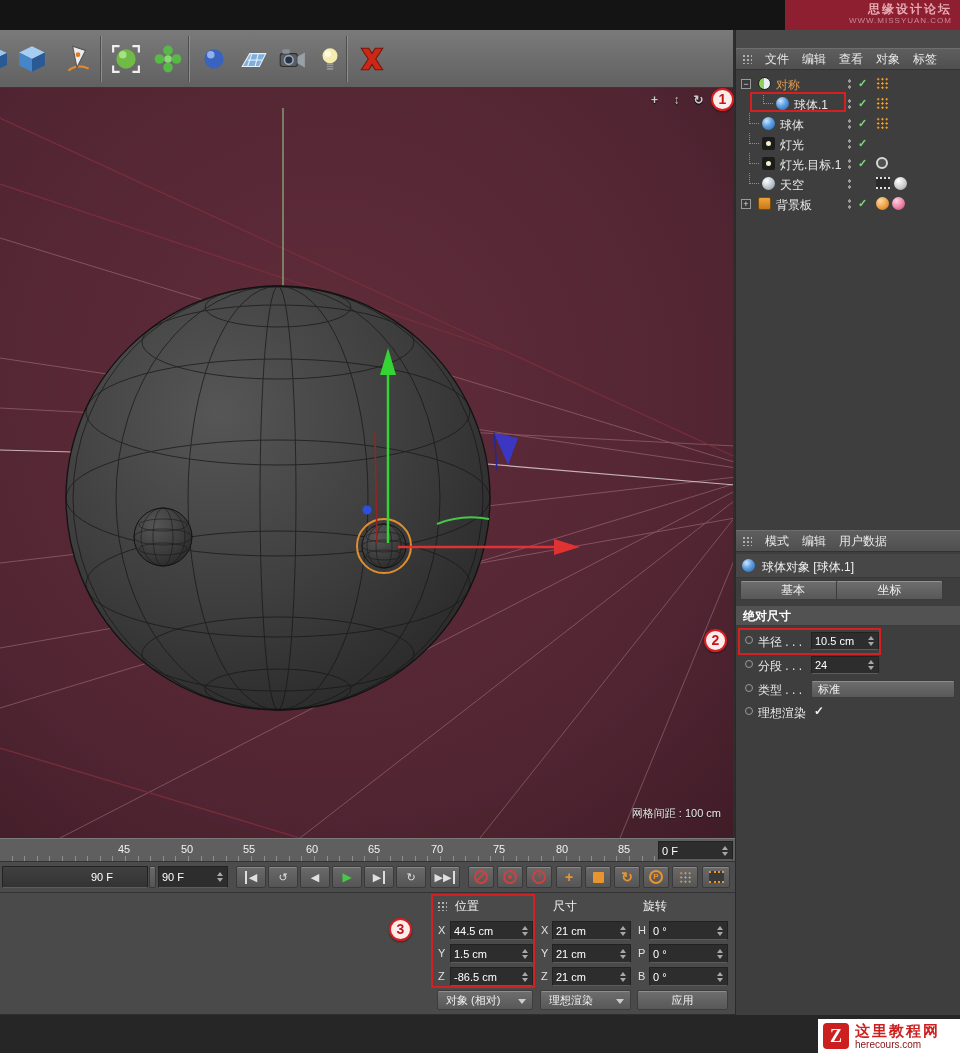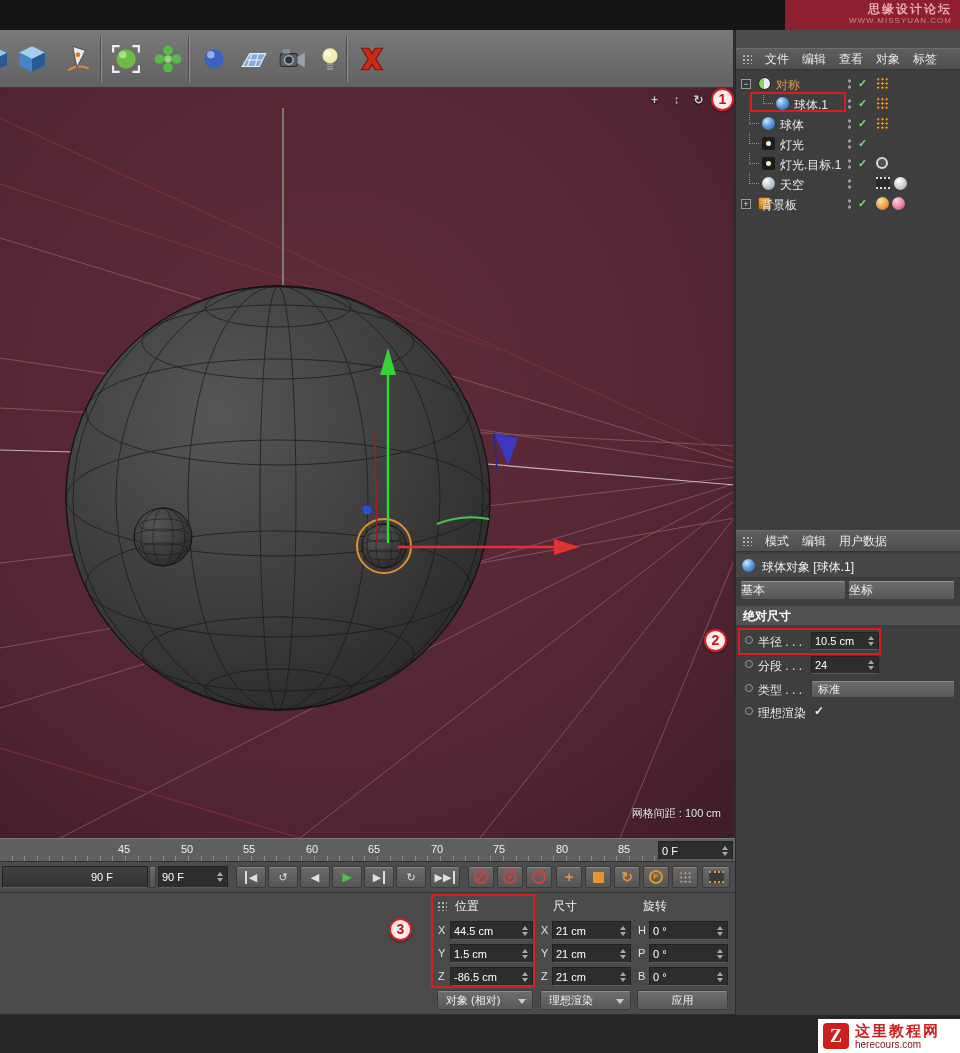--- a/index.html
+++ b/index.html
@@ -50,21 +50,21 @@
 .tag.film { width:14px; height:12px; background:#2a2a2a; border-top:2px dotted #ddd; border-bottom:2px dotted #ddd; }
 .ball { position:absolute; top:3px; width:13px; height:13px; border-radius:50%; }
 .ball.white { background:radial-gradient(circle at 35% 30%, #fff, #c8c8c8 60%, #8a8a8a); }
 .ball.pink { background:radial-gradient(circle at 35% 30%, #ffd0e0, #e87aa0 60%, #b04468); }
 .ball.orange2 { background:radial-gradient(circle at 35% 30%, #ffd9a0, #eb9b3a 60%, #b56a14); }
 
 
 .attr-title { position:absolute; left:0; top:524px; width:225px; height:24px; background:#474747; border-bottom:1px solid #383838; }
 .attr-title .ic { left:6px; top:5px; }
 .attr-title .t { position:absolute; left:26px; top:5px; color:#f0f0f0; }
-.tab { position:absolute; top:550px; height:20px; background:linear-gradient(#6e6e6e,#585858); border:1px solid #3c3c3c; border-radius:2px; box-shadow:inset 0 1px 0 rgba(255,255,255,.25); color:#eee; line-height:18px; font-size:12px; }
+.tab { position:absolute; top:550px; height:20px; background:linear-gradient(#6e6e6e,#585858); border:1px solid #3c3c3c; border-radius:2px; box-shadow:inset 0 1px 0 rgba(255,255,255,.25); color:#eee; text-align:center; line-height:18px; font-size:12px; }
 .section-hd { position:absolute; left:0; top:576px; width:225px; height:20px; background:#525252; border-bottom:1px solid #3a3a3a; color:#fff; font-weight:bold; padding:2px 0 0 7px; font-size:12px; }
 .arow { position:absolute; left:0; width:225px; height:23px;padding-left:28px; }
 .keyc { position:absolute; left:9px; top:6px; width:8px; height:8px; border:1.5px solid #9a9a9a; border-radius:50%; }
 .alabel { position:absolute; left:22px; top:4px; color:#e8e8e8; font-size:12px; white-space:nowrap; }
 .field { position:absolute; background:#2d2d2d; border:1px solid #222; border-bottom-color:#5c5c5c; color:#fff; font-size:11px; display:flex; align-items:center; padding:0 3px; }
 .stepper { margin-left:auto; width:9px; display:flex; flex-direction:column; align-items:center; gap:2px; flex:none; }
 .stepper::before { content:""; width:0; border:3px solid transparent; border-bottom:4px solid #a8a8a8; }
 .stepper::after { content:""; width:0; border:3px solid transparent; border-top:4px solid #a8a8a8; }
 .btnflat { position:absolute; background:linear-gradient(#6e6e6e,#585858); border:1px solid #3c3c3c; border-radius:2px; box-shadow:inset 0 1px 0 rgba(255,255,255,.22); color:#f0f0f0; font-size:11px; display:flex; align-items:center; padding:0 6px; }
 .achk { position:absolute; left:78px; top:3px; color:#f0f0f0; font-weight:bold; font-size:12px; }
@@ -357,39 +357,39 @@
       <span class="tree" style="left:13px"></span>
       <span class="ic sky" style="left:26px"></span>
       <span class="om-label" style="left:44px">天空</span>
       <span class="vdots"></span>
       <span class="tag film" style="left:140px"></span>
       <span class="ball white" style="left:158px"></span>
     </div>
     <div class="om-row" style="top:164px">
       <span class="om-expand">+</span>
       <span class="ic bgp" style="left:22px"></span>
-      <span class="om-label" style="left:25px">背景板</span>
+      <span class="om-label" style="left:40px">背景板</span>
       <span class="vdots"></span>
       <span class="chk">✓</span>
       <span class="ball orange2" style="left:140px"></span>
       <span class="ball pink" style="left:156px"></span>
     </div>
 
     <div class="menubar" style="top:500px">
       <span class="grip"></span>
       <span class="mi">模式</span>
       <span class="mi">编辑</span>
       <span class="mi">用户数据</span>
     </div>
     <div class="attr-title">
       <span class="ic sphere"></span>
       <span class="t">球体对象 [球体.1]</span>
     </div>
     <div class="tab" style="left:4px;width:106px">基本</div>
-    <div class="tab" style="left:112px;width:107px">坐标</div>
+    <div class="tab" style="left:100px;width:107px">坐标</div>
     <div class="section-hd">绝对尺寸</div>
 
     <div class="arow" style="top:600px">
       <span class="keyc"></span>
       <span class="alabel">半径 . . .</span>
       <div class="field" style="left:75px;top:2px;width:68px;height:18px">
         <span>10.5 cm</span>
         <span class="stepper"></span>
       </div>
     </div>

